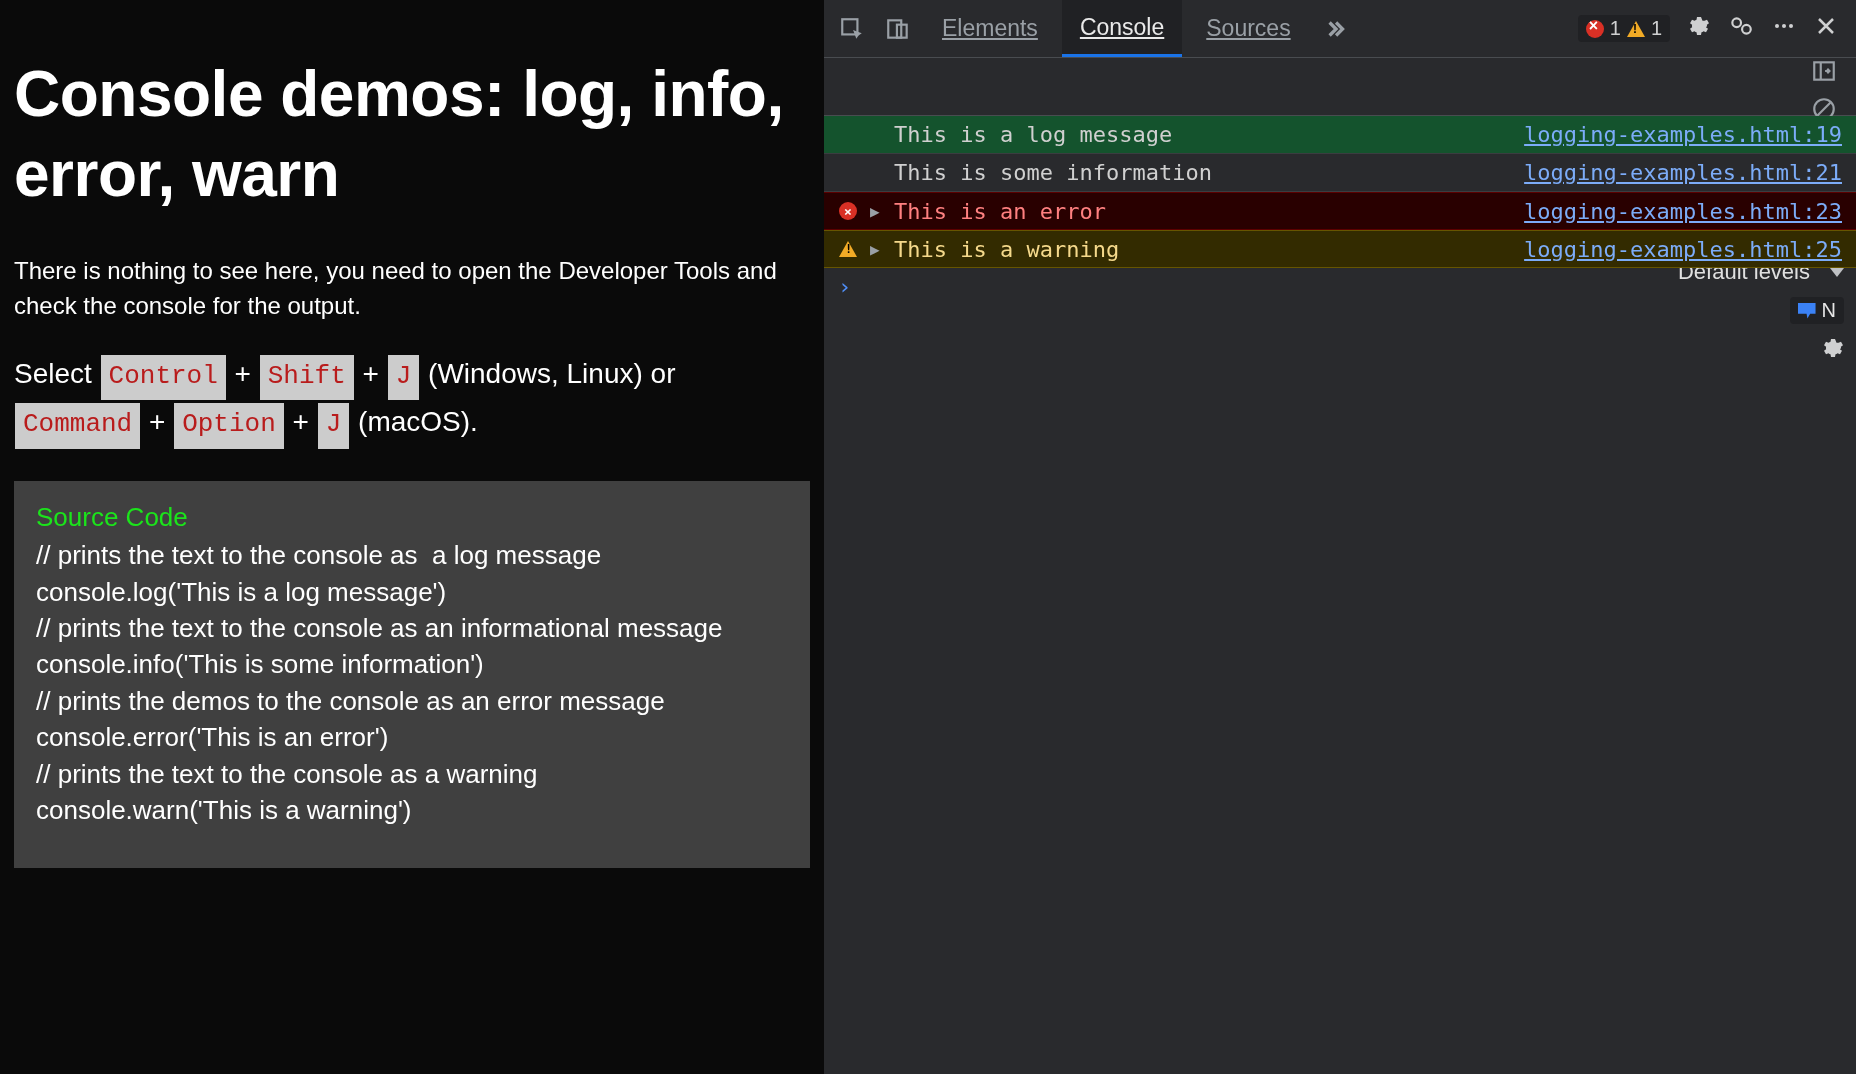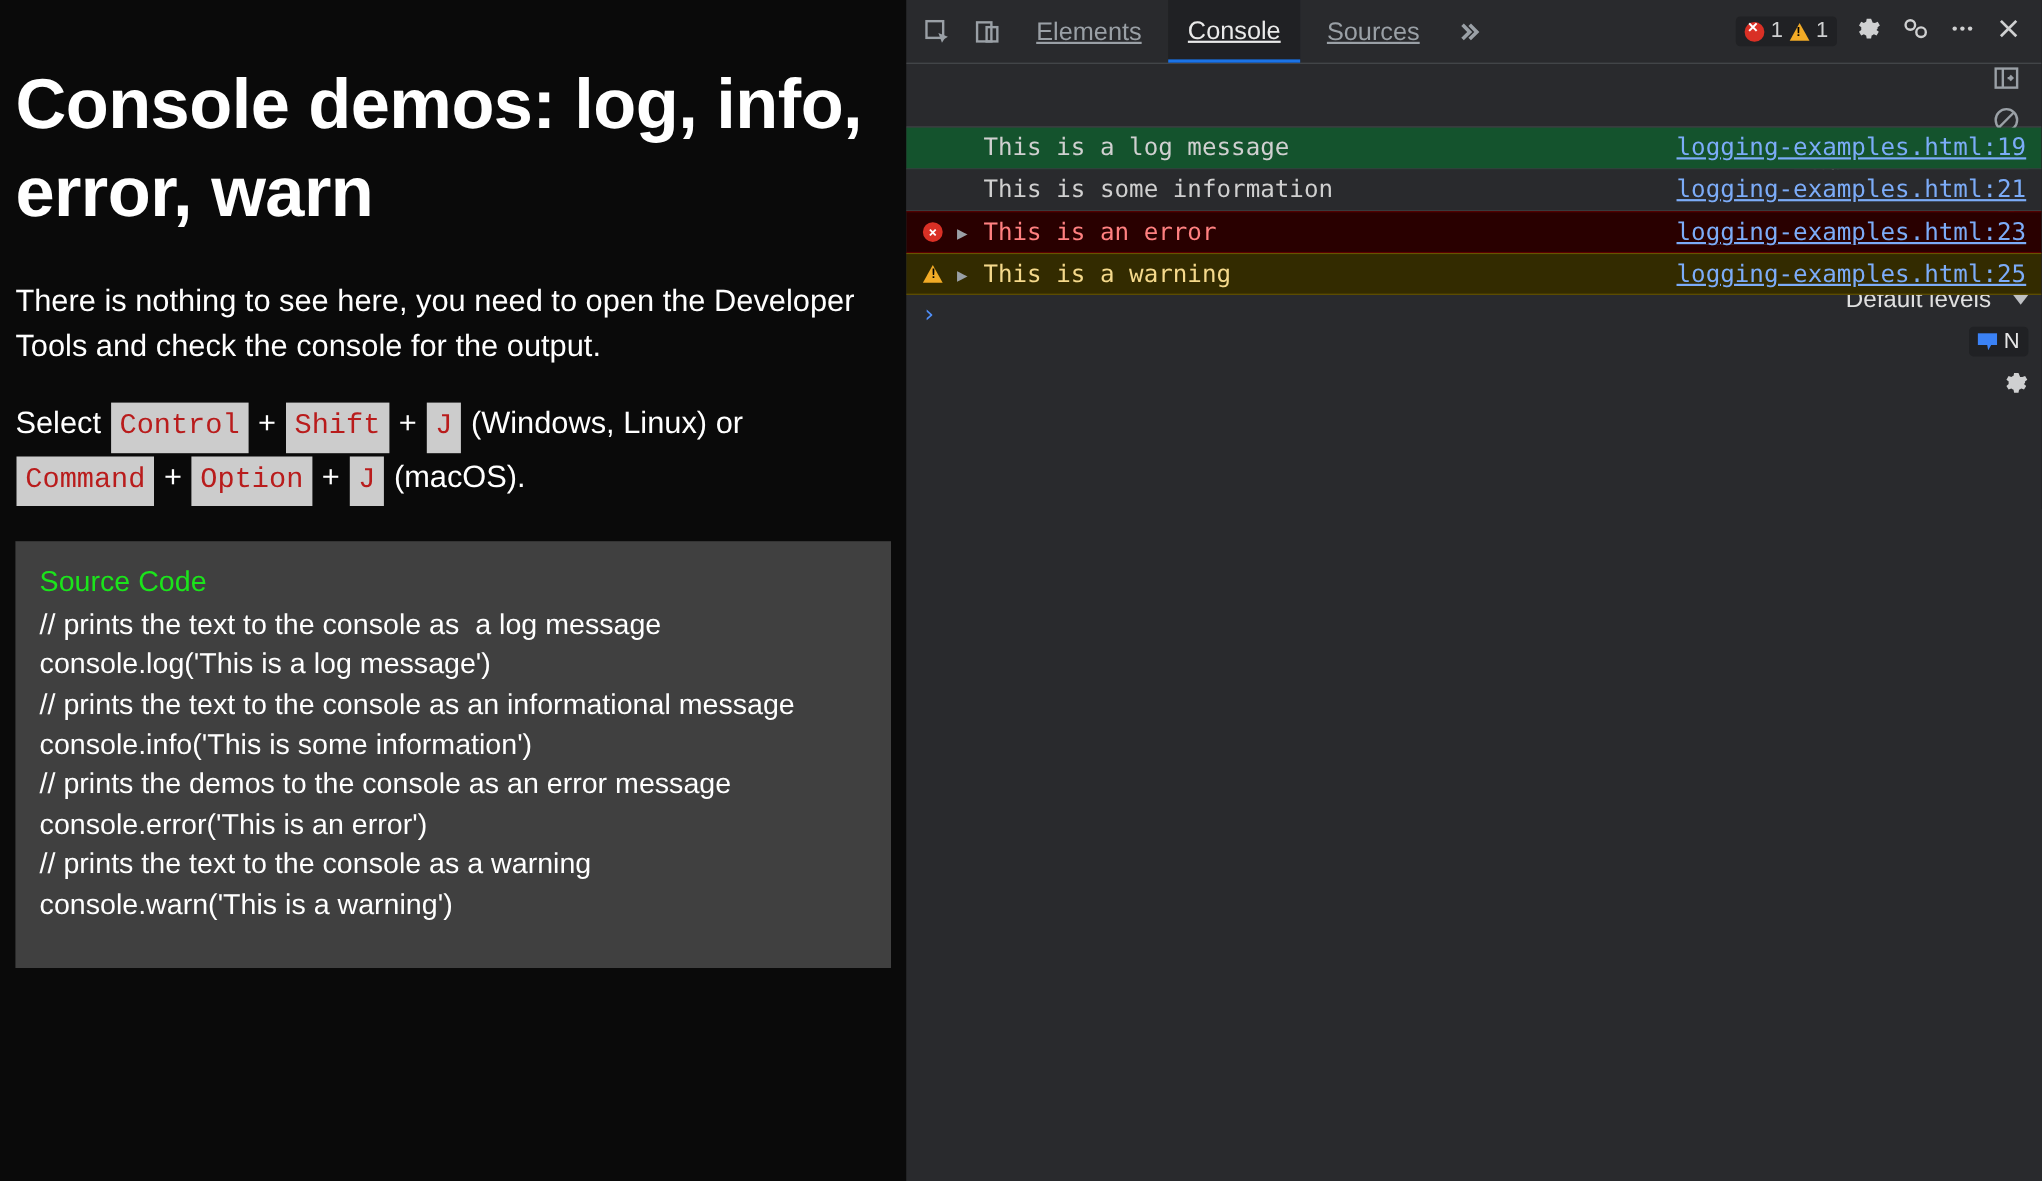--- a/index.html
+++ b/index.html
@@ -15,21 +15,21 @@
     padding: 14px 14px 14px 14px;
   }
   .page h1 {
     font-size: 64px;
     font-weight: 700;
     line-height: 1.25;
     margin: 40px 0 40px 0;
     letter-spacing: -0.5px;
   }
   .page p.intro {
-    font-size: 28px;
+    font-size: 24px;
     line-height: 1.45;
     margin-bottom: 28px;
   }
   .page p.keys {
     font-size: 28px;
     line-height: 1.6;
   }
   kbd {
     display: inline-block;
     background: #ccc;

